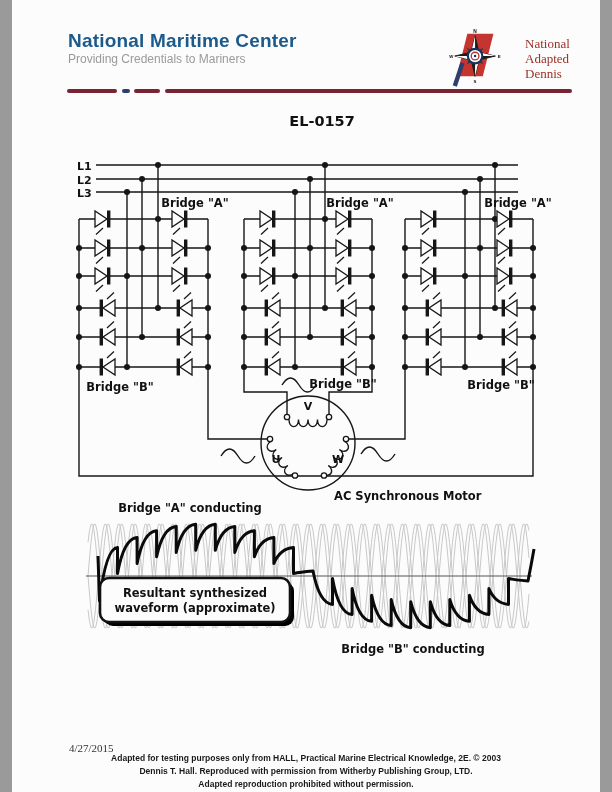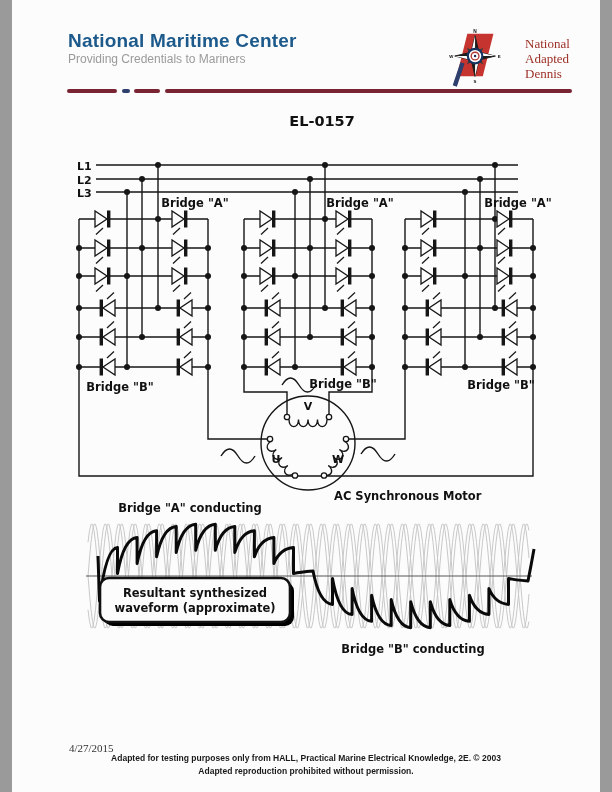--- a/index.html
+++ b/index.html
@@ -339,17 +339,18 @@
     <text class="dl" x="322" y="500" font-size="11.5">AC Synchronous Motor</text>
 
     <text class="dl" x="178" y="512" font-size="11.5" text-anchor="middle">Bridge "A" conducting</text>
     <text class="dl" x="183" y="597" font-size="11.5" text-anchor="middle">Resultant synthesized</text>
     <text class="dl" x="183" y="612" font-size="11.5" text-anchor="middle">waveform (approximate)</text>
     <text class="dl" x="401" y="653" font-size="11.5" text-anchor="middle">Bridge "B" conducting</text>
   </svg>
 
   <div class="footer">
     <div>Adapted for testing purposes only from HALL, Practical Marine Electrical Knowledge, 2E. © 2003</div>
+    <div>Dennis T. Hall. Reproduced with permission from Witherby Publishing Group, LTD.</div>
     <div>Adapted reproduction prohibited without permission.</div>
   </div>
   <div class="date">4/27/2015</div>
 
 </div>
 
 </body></html>

